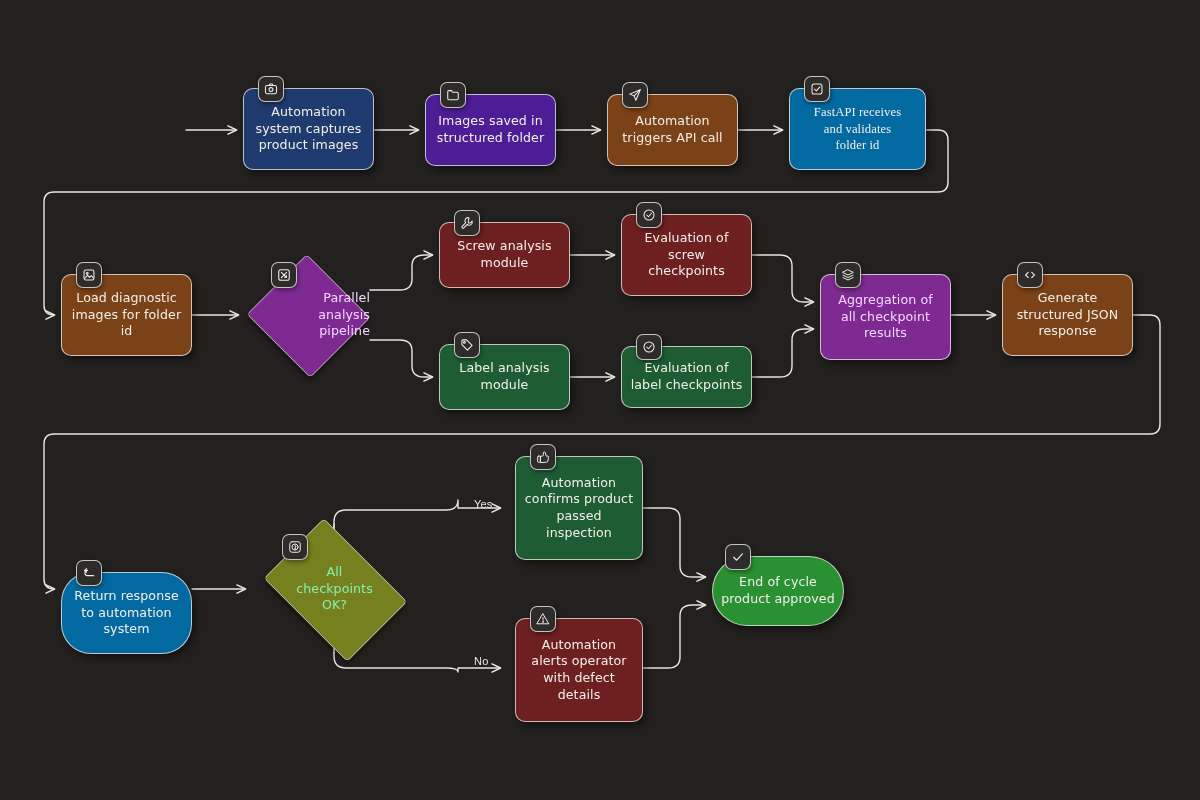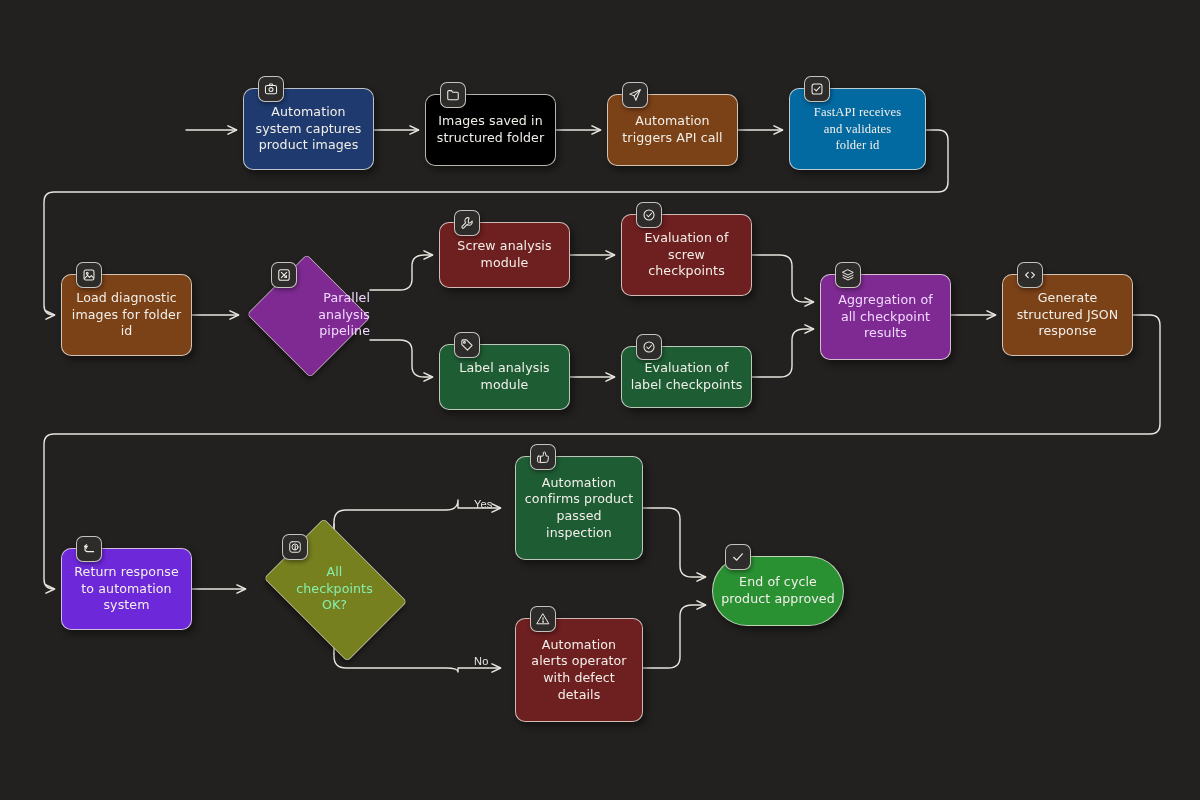--- a/index.html
+++ b/index.html
@@ -151,21 +151,21 @@
         <rect x="2.5" y="6" width="19" height="14" rx="3"></rect>
           <circle cx="12" cy="13" r="3.4"></circle>
           <path d="M8.5 6 L10 3.5 L14 3.5 L15.5 6"></path>
       </svg>
     </span>
     <span class="label">Automation
 system captures
 product images</span>
   </div>
 
-  <div class="node" style="left:425px; top:94px; width:131px; height:72px; background:#000000;">
+  <div class="node" style="left:425px; top:94px; width:131px; height:72px; background:#4c1d95;">
     <span class="badge">
       <svg viewBox="0 0 24 24" fill="none" stroke="#f0ede7" stroke-width="1.8" stroke-linecap="round" stroke-linejoin="round">
         <path d="M3 6.5 A2 2 0 0 1 5 4.5 H9.5 L11.5 7.2 H19 A2 2 0 0 1 21 9.2 V18 A2 2 0 0 1 19 20 H5 A2 2 0 0 1 3 18 Z"></path>
       </svg>
     </span>
     <span class="label">Images saved in
 structured folder</span>
   </div>
 
   <div class="node" style="left:607px; top:94px; width:131px; height:72px; background:#7b4117;">
@@ -282,21 +282,21 @@
       <svg viewBox="0 0 24 24" fill="none" stroke="#f0ede7" stroke-width="1.9" stroke-linecap="round" stroke-linejoin="round">
         <path d="M9 7.5 L4.5 12 L9 16.5"></path>
           <path d="M15 7.5 L19.5 12 L15 16.5"></path>
       </svg>
     </span>
     <span class="label">Generate
 structured JSON
 response</span>
   </div>
 
-  <div class="node" style="left:61px; top:548px; width:131px; height:82px; background:#6d28d9;">
+  <div class="node" style="left:61px; top:572px; width:131px; height:82px; background:#0369a1;border-radius:30px;">
     <span class="badge">
       <svg viewBox="0 0 24 24" fill="none" stroke="#f0ede7" stroke-width="1.8" stroke-linecap="round" stroke-linejoin="round">
         <path d="M20 16.5 H9.5 A4.5 4.5 0 0 1 9.5 7.5 H5"></path>
           <path d="M8 4.5 L4.4 7.6 L8 10.7"></path>
       </svg>
     </span>
     <span class="label">Return response
 to automation
 system</span>
   </div>

